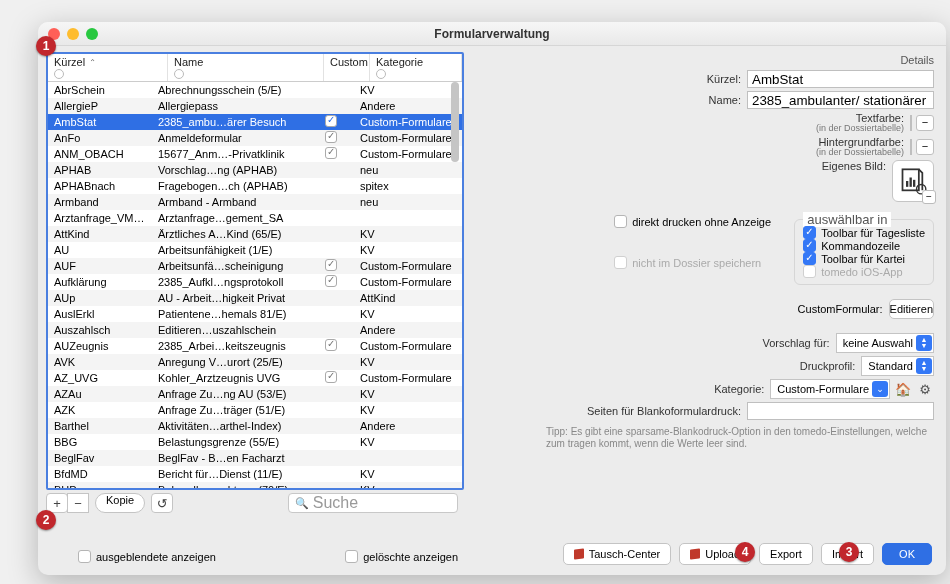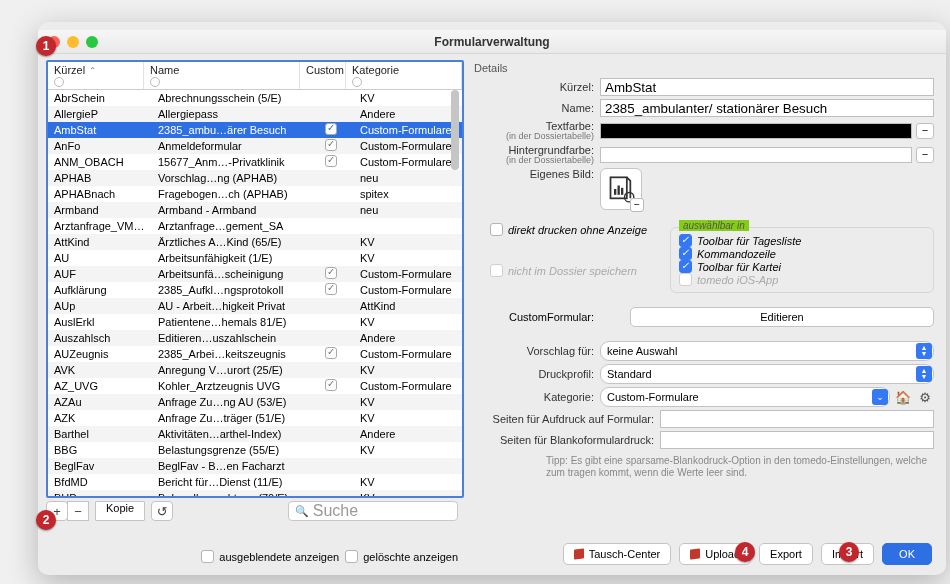--- a/index.html
+++ b/index.html
@@ -21,86 +21,85 @@
     box-shadow: 0 8px 30px rgba(0,0,0,0.25);
     overflow: hidden;
   }
   .titlebar {
     height: 24px;
     display: flex;
     align-items: center;
     border-bottom: 1px solid #d6d6d6;
     background: linear-gradient(#f6f6f6,#e9e9e9);
     position: relative;
-    margin-top: 8px;
   }
   .traffic { display:flex; gap:7px; padding-left:10px; }
   .tl { width:12px; height:12px; border-radius:50%; }
   .tl.red{background:#ff5f57;} .tl.yellow{background:#febc2e;} .tl.green{background:#28c840;}
   .title { position:absolute; left:0; right:0; text-align:center; font-weight:600; font-size:12px; color:#333; }
   .content { display:flex; height: calc(100% - 24px); }
   .left { width: 426px; display:flex; flex-direction:column; padding: 6px 0 0 8px; }
-  .right { flex:1; padding: 6px 12px 0 6px; display:flex; flex-direction:column; }
+  .right { flex:1; padding: 6px 12px 0 6px; display:flex; flex-direction:column;align-items:flex-end; }
 
   .table-wrap { border:2px solid #4a7fe0; border-radius:2px; background:#fff; height:438px; position:relative; overflow:hidden; }
   .thead { display:flex; border-bottom:1px solid #ccc; font-weight:400; color:#222; height:28px; }
   .th { padding:2px 6px 0 6px; border-right:1px solid #e2e2e2; display:flex; flex-direction:column; justify-content:flex-start; position:relative; }
   .th-label { display:flex; align-items:center; gap:4px; }
   .th .sort { font-size:8px; color:#666; }
   .filter-dot { width:10px; height:10px; border:1px solid #bbb; border-radius:50%; margin-top:1px; }
-  .col-k{width:96px;} .col-n{width:156px;} .col-c{width:46px;text-align:left;} .col-cat{flex:1;}
+  .col-k{width:120px;} .col-n{width:156px;} .col-c{width:46px;text-align:left;} .col-cat{flex:1;}
   .tbody { overflow-y:auto; height: calc(100% - 28px); }
   .row { display:flex; height:16px; align-items:center; }
   .row:nth-child(even){ background:#f4f4f4; }
   .row.sel { background:#2f6fe4; color:#fff; }
   .cell { padding:0 6px; white-space:nowrap; overflow:hidden; text-overflow:ellipsis; }
   .cell.col-k{width:104px;} .cell.col-n{width:156px;} .cell.col-c{width:46px; text-align:center;} .cell.col-cat{flex:1;}
   .chk-ro { width:12px; height:12px; border-radius:3px; display:inline-block; }
   .chk-on { background:#fff; border:1px solid #aaa; position:relative; }
   .row.sel .chk-on { background:#fff; }
   .chk-on::after{ content:"✓"; color:#777; font-size:10px; position:absolute; top:-2px; left:1px; }
   .row.sel .chk-on::after{ color:#2f6fe4; }
   .scrollbar { position:absolute; right:1px; top:28px; bottom:1px; width:12px; background:transparent; }
   .thumb { position:absolute; left:2px; width:8px; background:#c5c5c5; border-radius:4px; top:0; height:80px; }
 
   .table-toolbar { display:flex; align-items:center; height:22px; margin-top:2px; gap:0; }
   .sqbtn { width:22px; height:20px; border:1px solid #c4c4c4; background:#fff; display:flex; align-items:center; justify-content:center; font-size:13px; color:#444; border-radius:4px; }
   .sqbtn + .sqbtn { margin-left:-1px; border-radius:0; }
-  .btn-kopie { height:20px; border:1px solid #c4c4c4; background:#fff; padding:0 10px; border-radius:1px; margin-left:6px; font-size:11px; }
+  .btn-kopie { height:20px; border:1px solid #c4c4c4; background:#fff; padding:0 10px; border-radius:10px; margin-left:6px; font-size:11px; }
   .searchbox { margin-left:auto; margin-right:6px; width:170px; height:20px; border:1px solid #c8c8c8; border-radius:4px; background:#fff; display:flex; align-items:center; padding:0 6px; color:#999; gap:4px; }
 
-  .bottom-left-checks { display:flex; gap:6px; justify-content:flex-end; padding:8px 0 0 0; }
+  .bottom-left-checks { display:flex; gap:6px; justify-content:space-between; padding:8px 0 0 0; }
   .mac-check { display:flex; align-items:center; gap:5px; }
   .mac-check .box { width:13px; height:13px; border:1px solid #b5b5b5; border-radius:3px; background:#fff; }
   .mac-check.on .box { background:#3478f6; border-color:#3478f6; position:relative; }
   .mac-check.on .box::after{ content:"✓"; color:#fff; font-size:10px; position:absolute; top:-1px; left:1px; }
 
   .details-title { font-size:11px; color:#555; padding:2px 0 4px 4px; }
   .form-row { display:flex; align-items:center; margin-bottom:3px; }
   .form-row label { width:130px; text-align:right; padding-right:6px; color:#333; }
   .form-row .sub { font-size:9px; color:#777; display:block; text-align:right; line-height:1; }
   .text-input { flex:1; height:18px; border:1px solid #bfbfbf; background:#fff; padding:0 4px; }
   .colorwell { flex:1; height:16px; border:1px solid #bfbfbf; background:#000; }
   .colorwell.white { background:#fff; }
   .minusbtn { width:18px; height:16px; border:1px solid #c0c0c0; background:#fff; margin-left:4px; text-align:center; line-height:12px; border-radius:3px; }
   .imgwell { width:42px; height:42px; border:1px solid #c5c5c5; background:#fff; border-radius:6px; margin-left:0; display:flex; align-items:center; justify-content:center; position:relative; }
   .imgwell .rm { position:absolute; right:-3px; bottom:-3px; width:14px; height:14px; border:1px solid #bbb; background:#fff; border-radius:3px; font-size:10px; text-align:center; line-height:12px; }
 
-  .mid-opts { display:flex; margin-top:10px;font-style:italic; }
+  .mid-opts { display:flex; margin-top:10px; }
   .mid-left { width:200px; padding-left:20px; }
   .mid-right { flex:1; border:1px solid #d6d6d6; border-radius:6px; padding:6px 8px 6px 8px; position:relative; margin-top:4px; }
-  .mid-right .grp-title { position:absolute; top:-8px; left:8px; background:#84cc16; padding:0 4px; font-size:10px; color:#555; }
+  .mid-right .grp-title { position:absolute; top:-8px; left:8px; background:#ffffff; padding:0 4px; font-size:13px; color:#555; }
   .dim { color:#aaa; }
   .mac-check.dim .box { border-color:#d0d0d0; }
 
-  .editor-row { display:flex; align-items:center; margin-top:14px;gap:30px; }
+  .editor-row { display:flex; align-items:center; margin-top:14px; }
   .editor-row label { width:130px; text-align:right; padding-right:6px; }
   .wide-btn { flex:1; height:20px; border:1px solid #c4c4c4; background:#fff; border-radius:5px; text-align:center; line-height:18px; }
 
-  .combo { flex:1; height:20px; border:1px solid #c4c4c4; background:#fff; border-radius:9px; padding:0 20px 0 6px; position:relative; line-height:18px; }
+  .combo { flex:1; height:20px; border:1px solid #c4c4c4; background:#fff; border-radius:0; padding:0 20px 0 6px; position:relative; line-height:18px; }
   .combo .arrows { position:absolute; right:1px; top:1px; bottom:1px; width:16px; background:#3478f6; border-radius:3px; display:flex; flex-direction:column; align-items:center; justify-content:center; color:#fff; font-size:7px; line-height:6px; }
   .combo.single .arrows { font-size:9px; line-height:16px; }
   .mini-icon { width:18px; height:18px; margin-left:4px; color:#555; display:flex; align-items:center; justify-content:center; font-size:13px; }
 
   .hint { font-size:10px; color:#888; margin:3px 0 0 76px; line-height:1.2; }
 
   .footer { position:absolute; bottom:10px; left:0; right:0; display:flex; align-items:center; justify-content:flex-end; gap:8px; padding-right:14px; }
   .fbtn { height:22px; border:1px solid #c4c4c4; background:#fff; border-radius:5px; padding:0 10px; display:flex; align-items:center; gap:5px; font-size:11px; }
   .fbtn.primary { background:#2f6fe4; color:#fff; border-color:#2f6fe4; padding:0 16px; }
   .cube { width:10px; height:10px; background:#c0392b; transform:skewY(-6deg); border-radius:1px; }
@@ -411,24 +410,20 @@
         <label>Druckprofil:</label>
         <div class="combo"><span>Standard</span><span class="arrows">▲<br>▼</span></div>
       </div>
       <div class="form-row">
         <label>Kategorie:</label>
         <div class="combo single"><span>Custom-Formulare</span><span class="arrows">⌄</span></div>
         <span class="mini-icon">🏠</span>
         <span class="mini-icon">⚙</span>
       </div>
       <div class="form-row">
-        <label style="width:190px">Seiten für Aufdruck auf Formular:</label>
-        <input class="text-input" style="">
-      </div>
-      <div class="form-row">
         <label style="width:190px">Seiten für Blankoformulardruck:</label>
         <input class="text-input" style="">
       </div>
       <div class="hint">Tipp: Es gibt eine sparsame-Blankodruck-Option in den tomedo-Einstellungen, welche zum tragen kommt, wenn die Werte leer sind.</div>
     </div>
   </div>
 
   <div class="bottom-left-checks" style="position:absolute; left:40px; bottom:12px; width:380px;">
     <div class="mac-check">
         <span class="box"></span>

